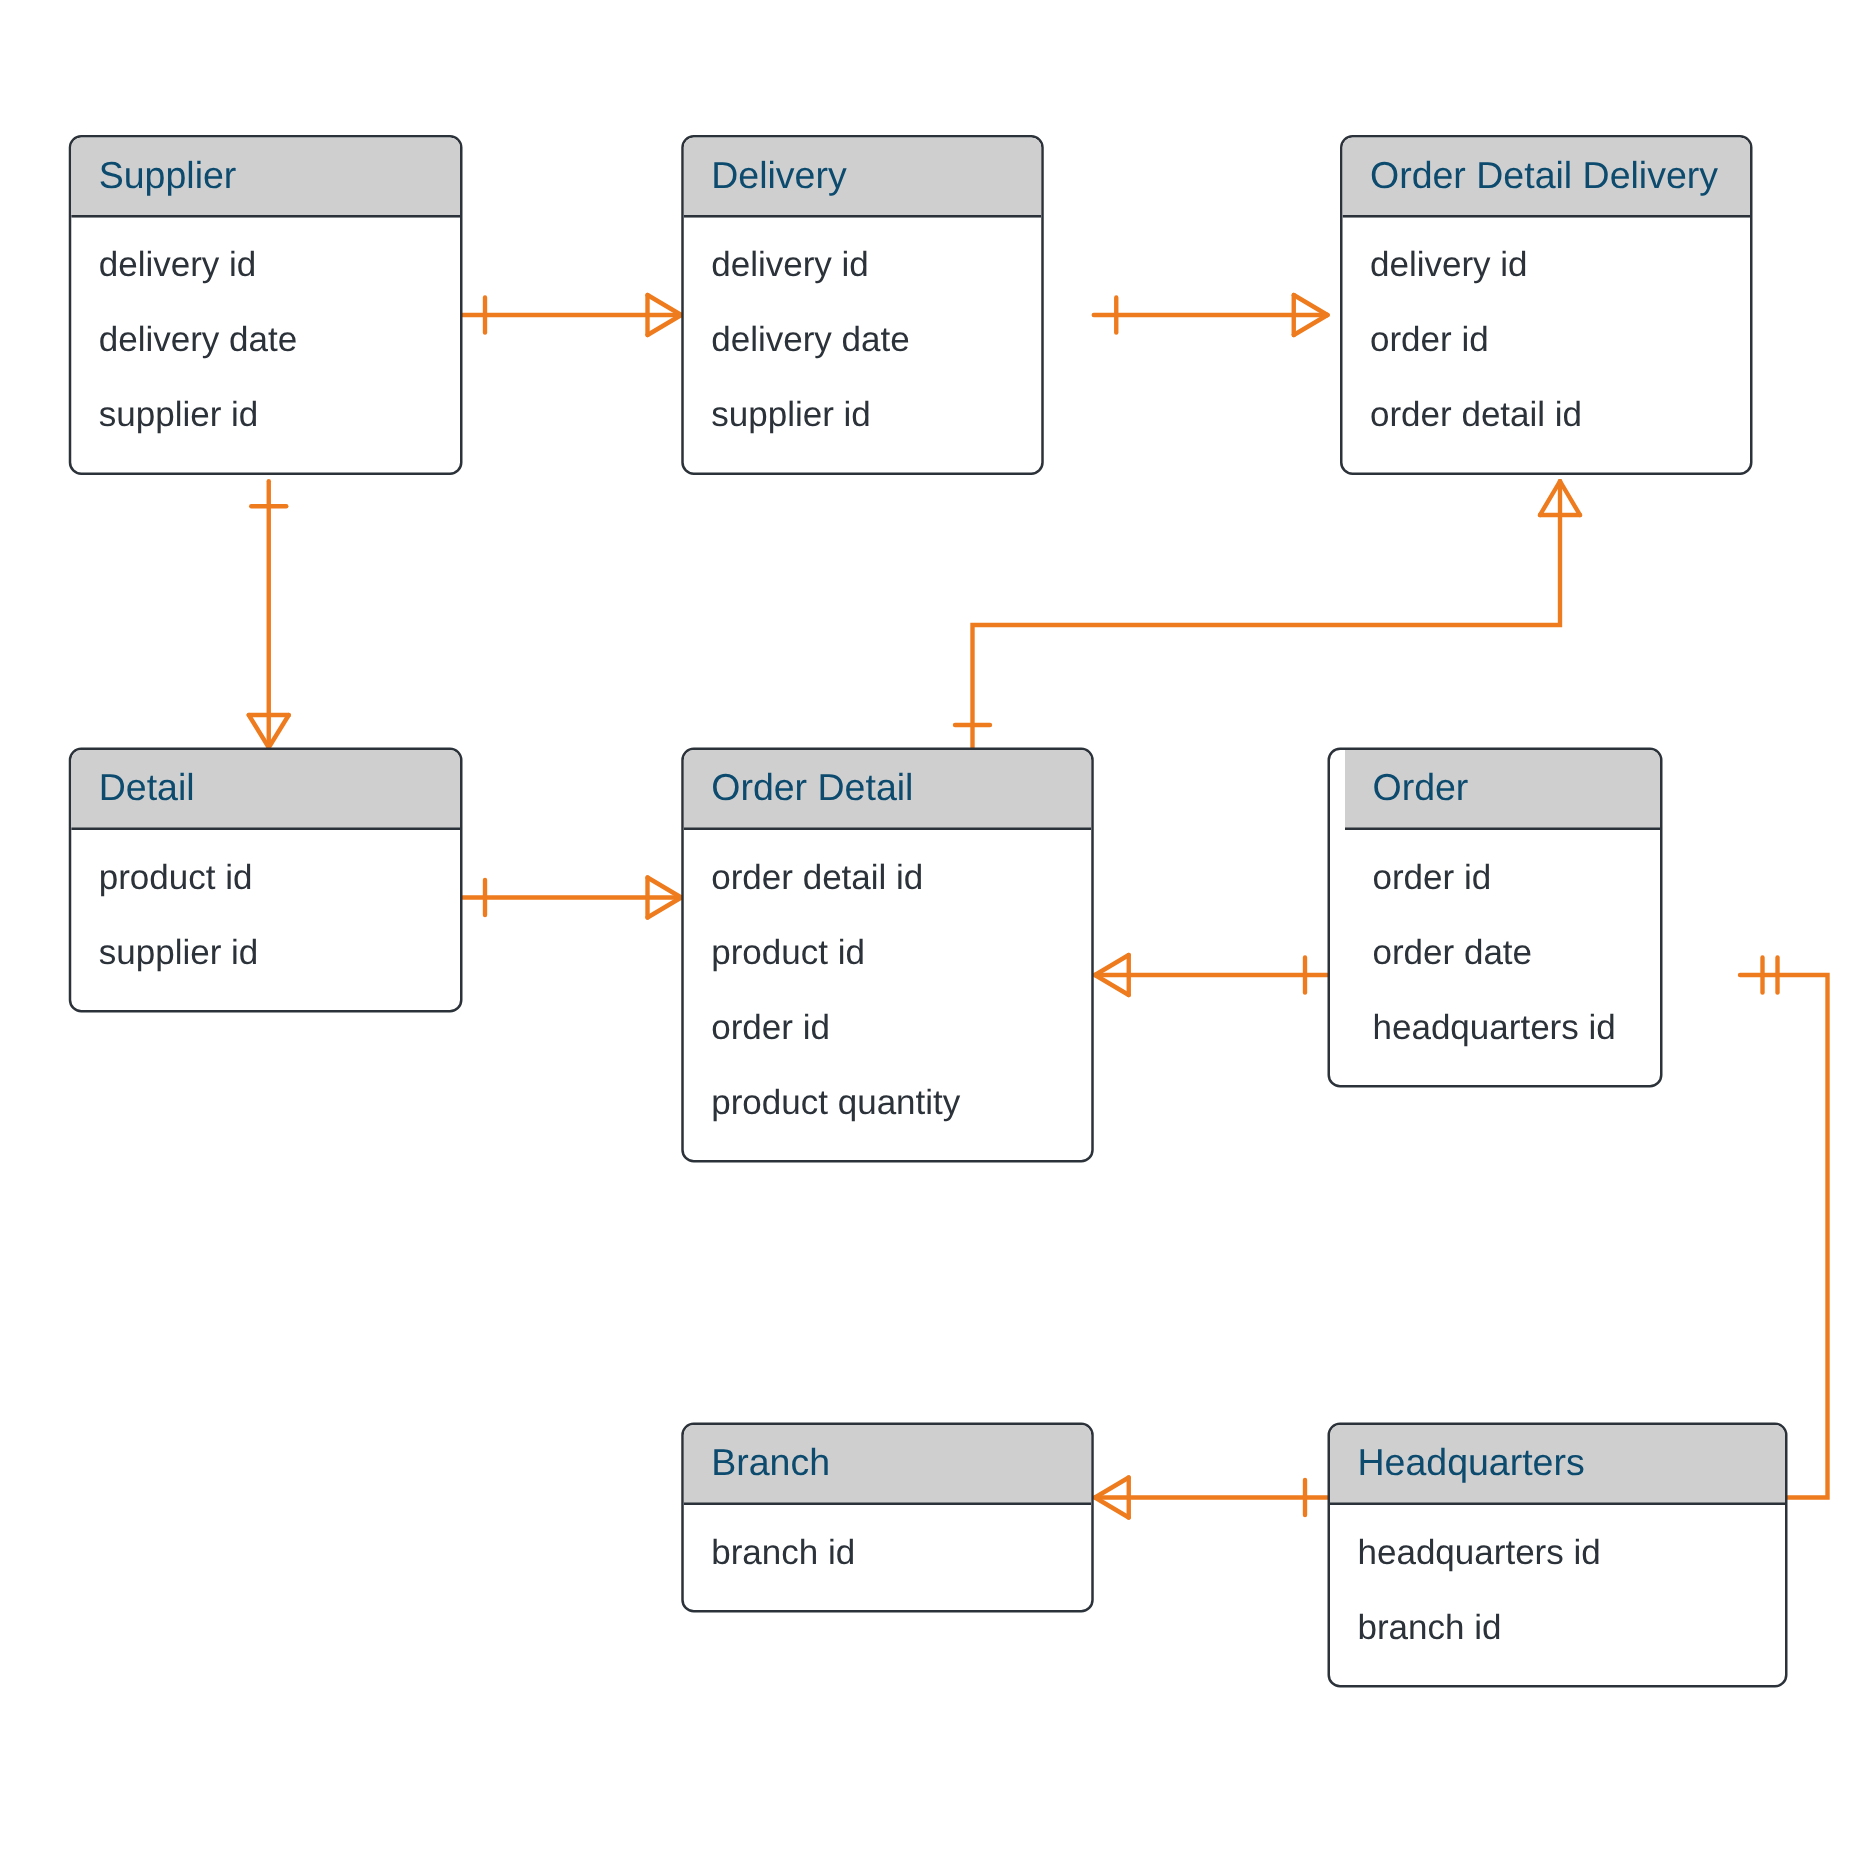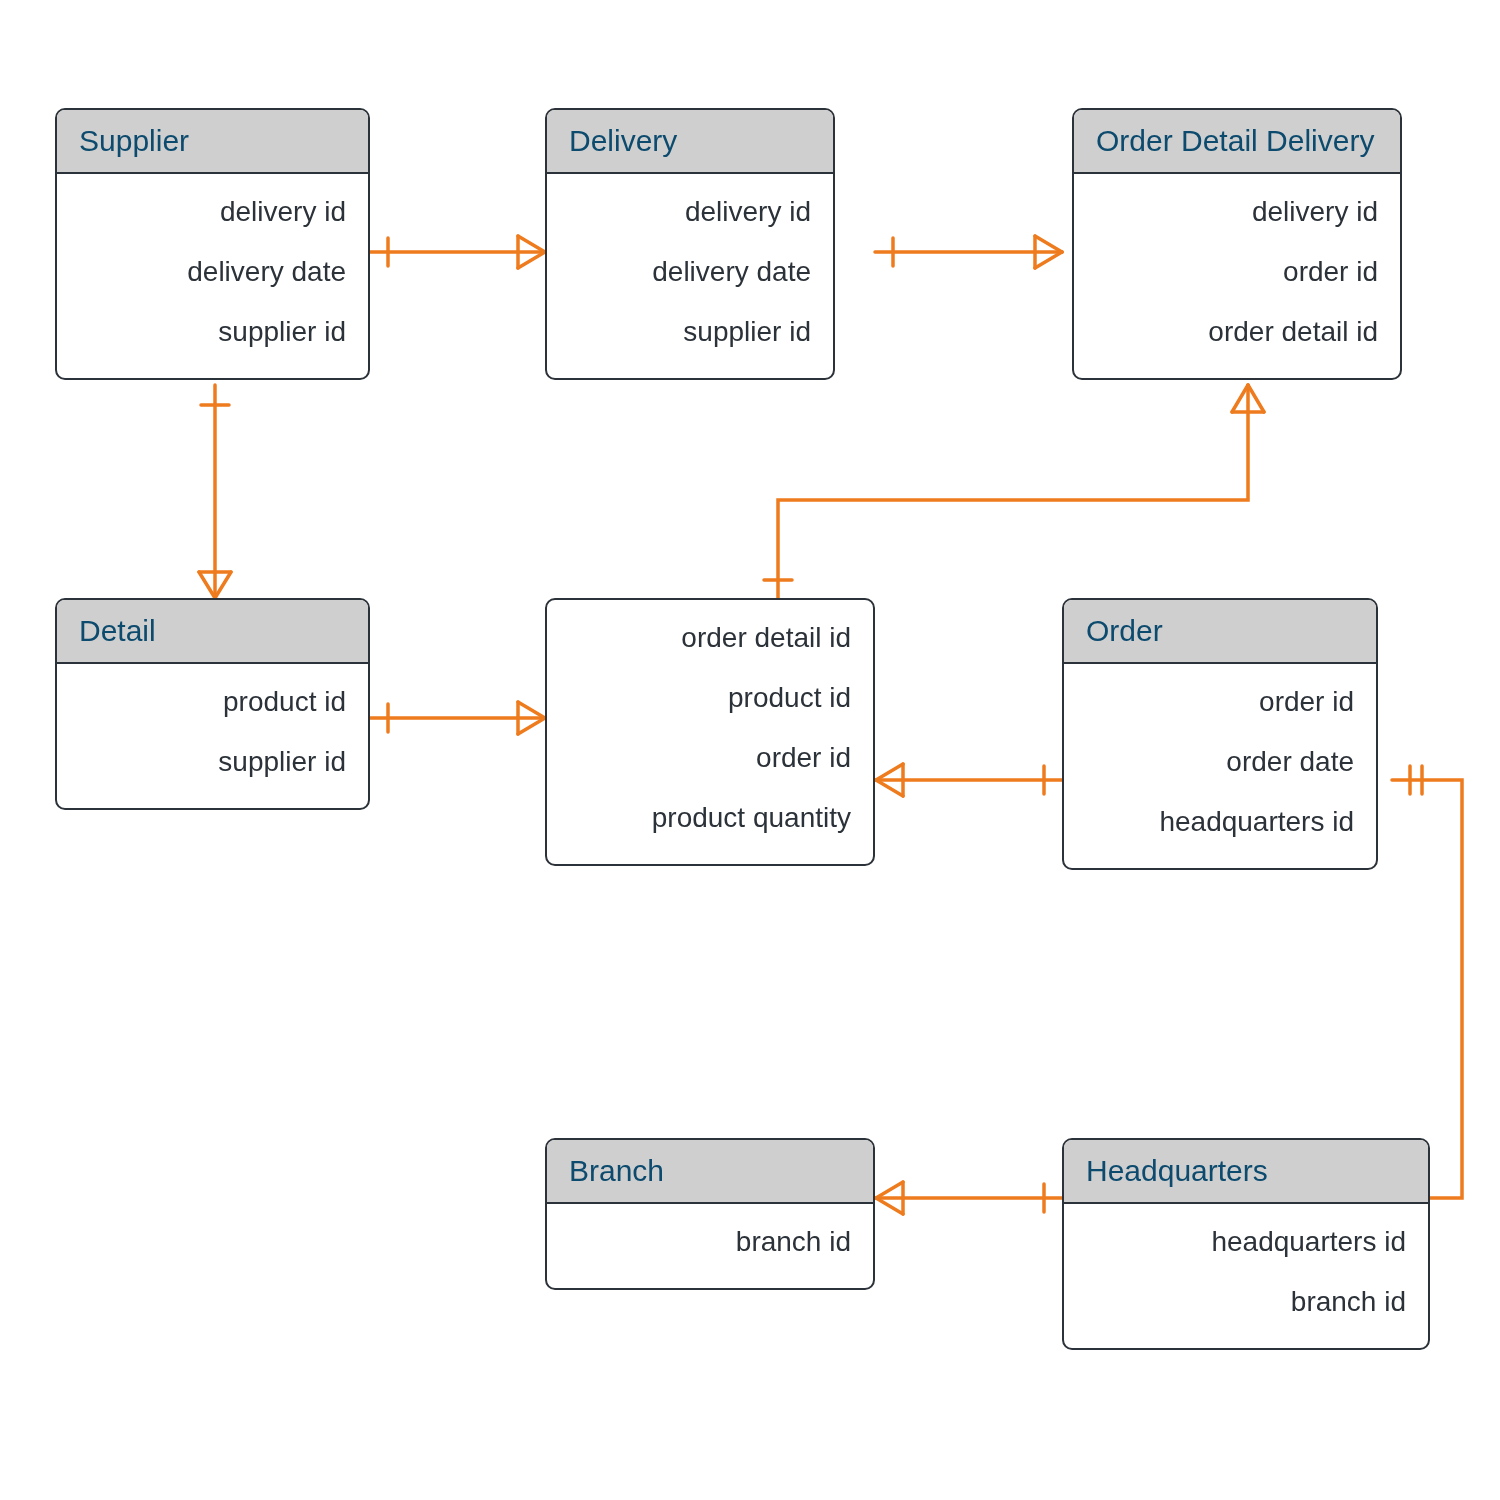--- a/index.html
+++ b/index.html
@@ -34,21 +34,20 @@
   .entity .title {
     background: #cfcfcf;
     border-bottom: 2.5px solid #2c3239;
     font-size: 30px;
     font-weight: 500;
     padding: 14px 22px;
     color: #0c4a6e;
   }
   .entity .attrs {
     padding: 8px 0 16px 0;
-    text-align: right;
   }
   .entity .attr {
     font-size: 28px;
     font-weight: 400;
     padding: 14px 22px;
     color: #2c3239;
   }
 </style>
 </head>
 <body>
@@ -144,29 +143,30 @@
 
   <div class="entity" style="left:55px; top:598px; width:315px;">
     <div class="title">Detail</div>
     <div class="attrs">
       <div class="attr">product id</div>
       <div class="attr">supplier id</div>
     </div>
   </div>
 
   <div class="entity" style="left:545px; top:598px; width:330px;">
+    <div class="title">Order Detail</div>
     <div class="attrs">
       <div class="attr">order detail id</div>
       <div class="attr">product id</div>
       <div class="attr">order id</div>
       <div class="attr">product quantity</div>
     </div>
   </div>
 
-  <div class="entity" style="left:1062px; top:598px; width:316px;">
+  <div class="entity" style="left:1062px; top:598px; width:268px;padding-left:12px;">
     <div class="title">Order</div>
     <div class="attrs">
       <div class="attr">order id</div>
       <div class="attr">order date</div>
       <div class="attr">headquarters id</div>
     </div>
   </div>
 
   <div class="entity" style="left:545px; top:1138px; width:330px;">
     <div class="title">Branch</div>

